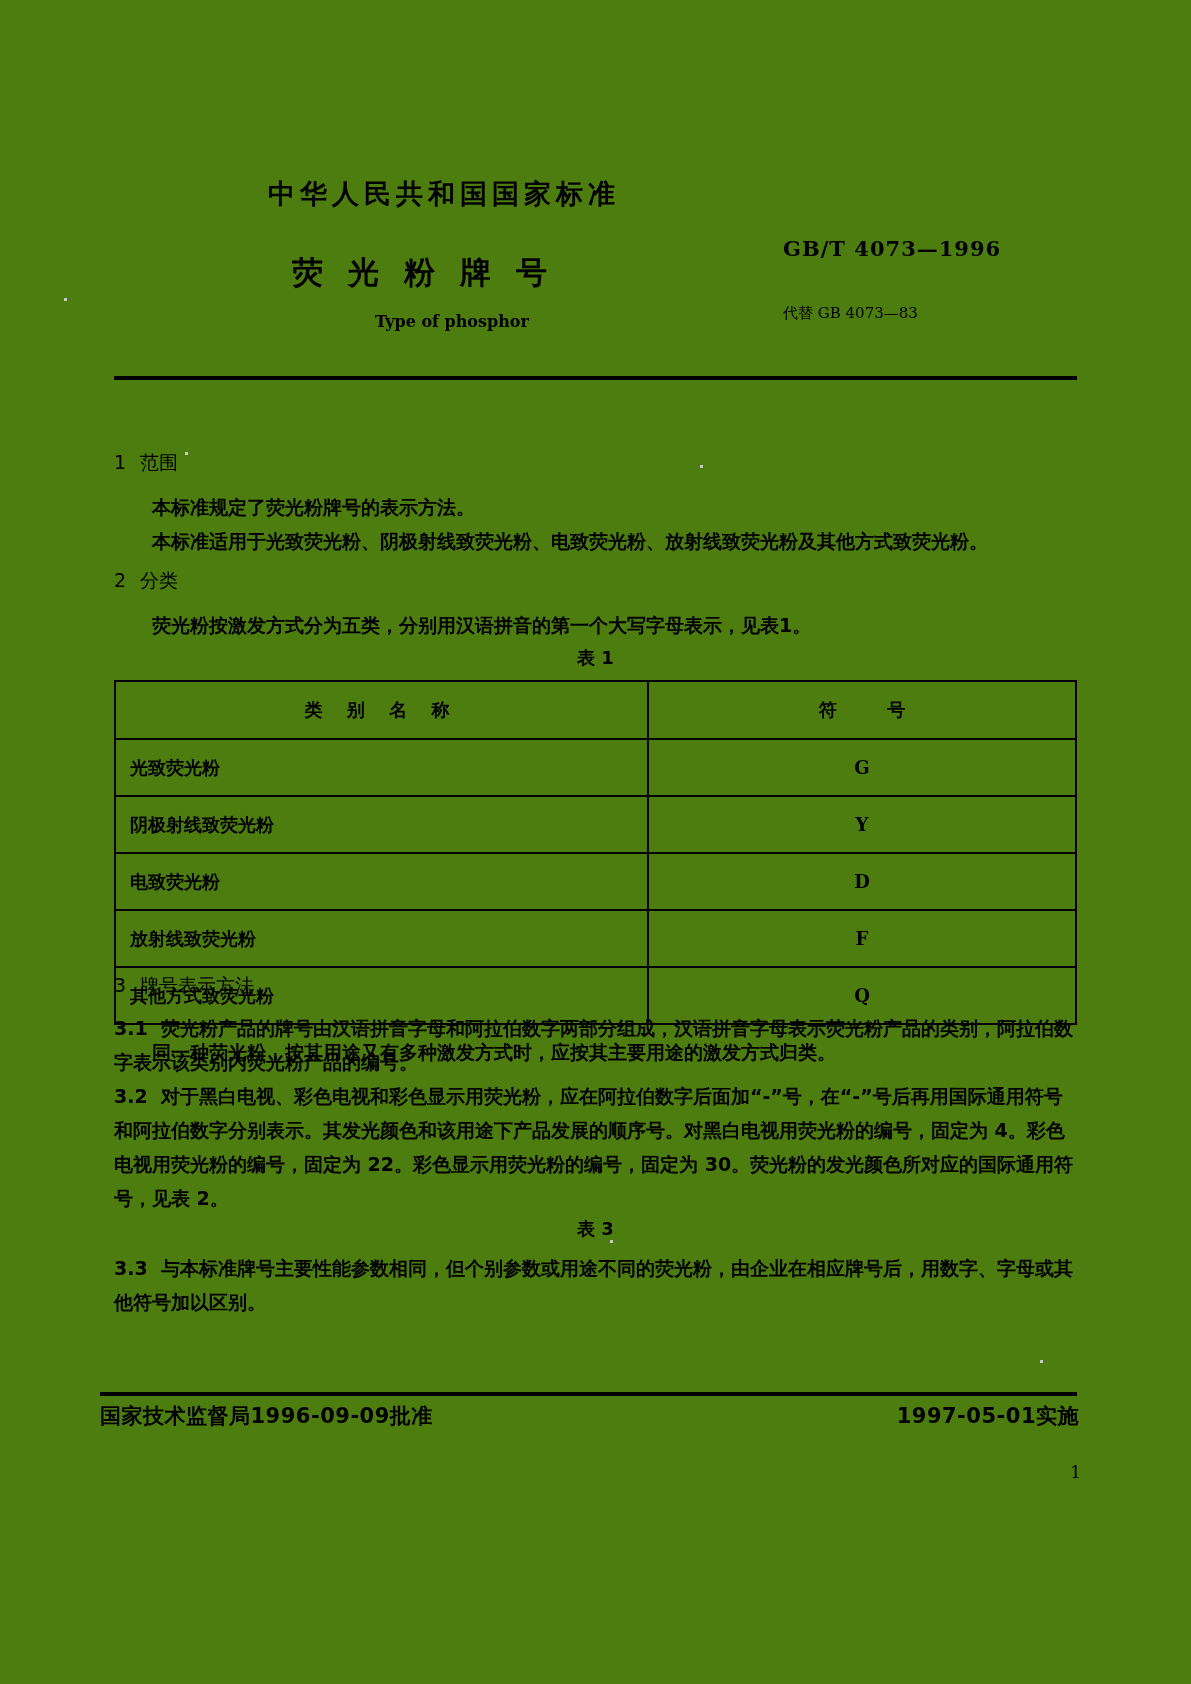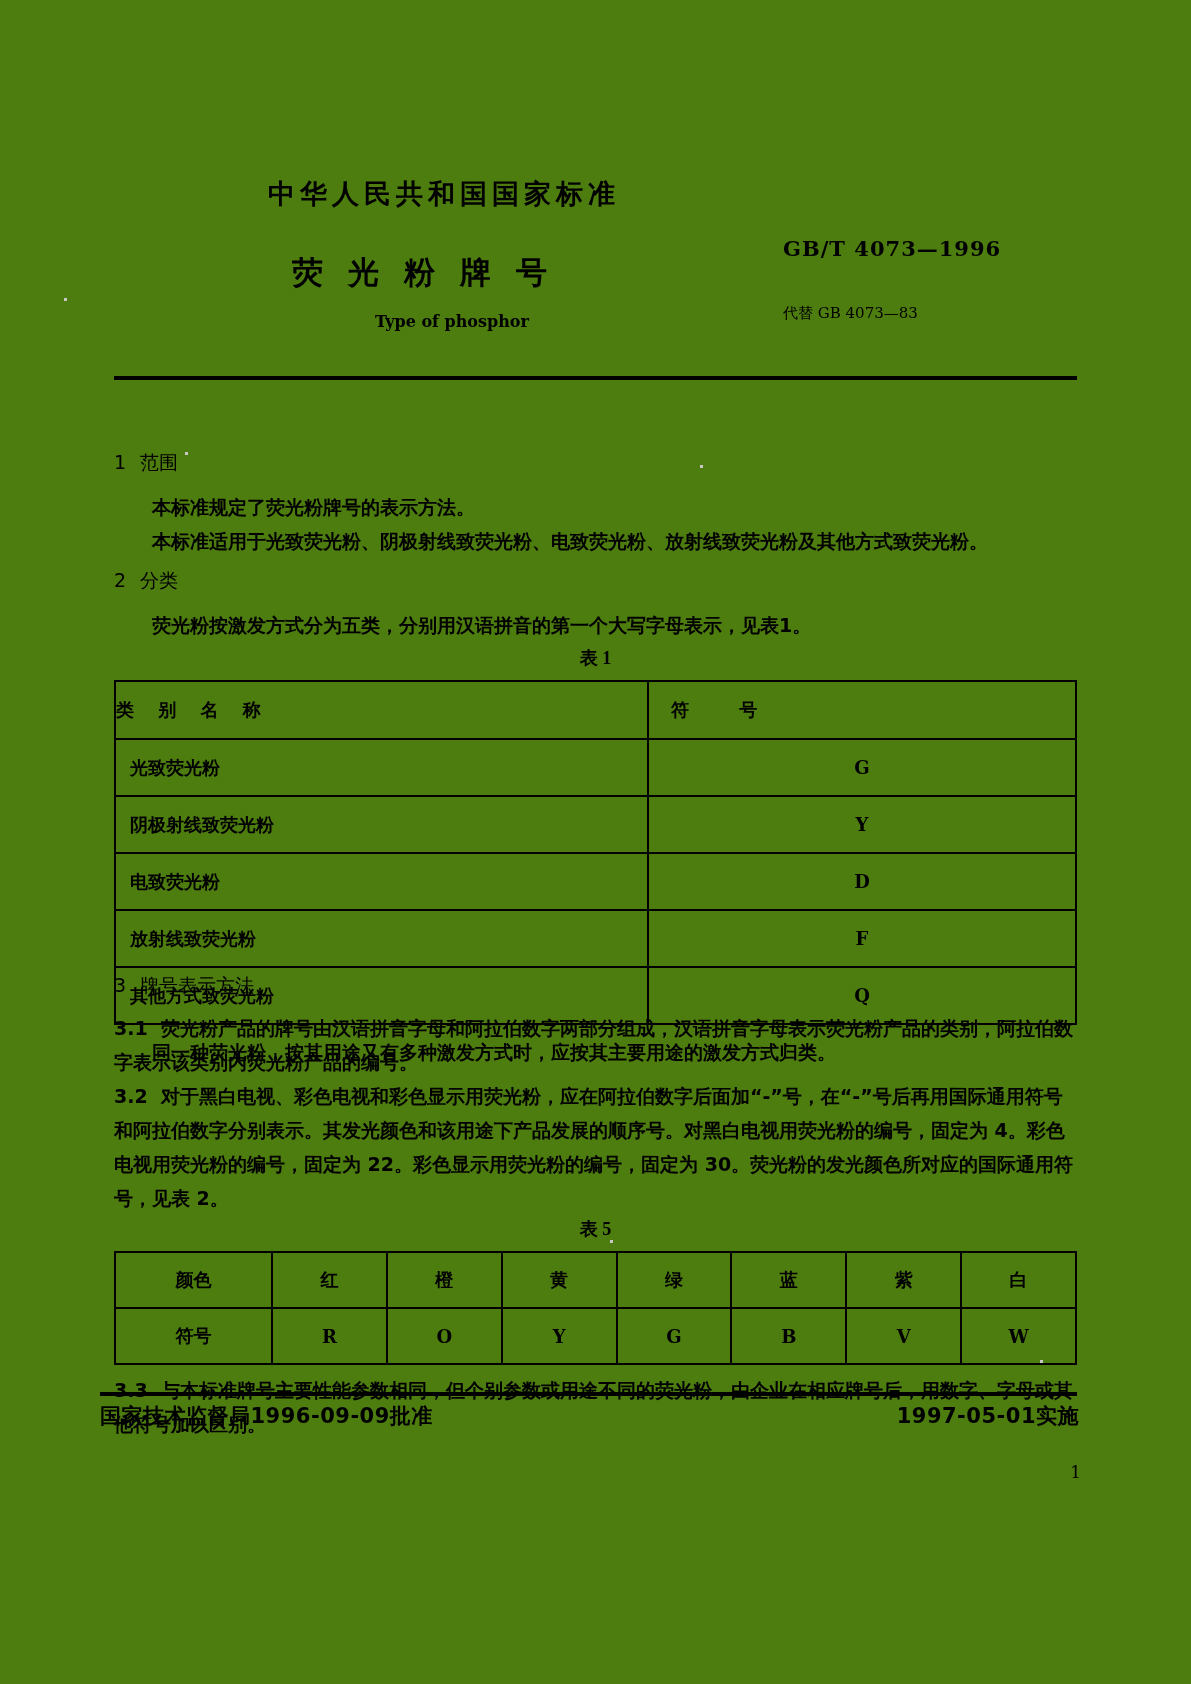--- a/index.html
+++ b/index.html
@@ -119,40 +119,39 @@
   }
   .num-lbl {
     font-family: "DejaVu Sans", "Liberation Sans", sans-serif;
     font-weight: bold;
   }
   .table-caption {
     font-size: 18px;
     text-align: center;
     font-weight: bold;
     margin: 10px;
-    font-family: Liberation Serif, serif;
   }
 
   
   table.std {
     border-collapse: collapse;
     table-layout: fixed;
     font-weight: bold;
   }
   table.std td {
     border: 2px solid #000000;
     font-size: 18px;
     padding: 0;
     vertical-align: middle;
   }
   table.std.t1 { width: 963px; }
   table.std.t1 td.name { text-align: left; padding-left: 14px; height: 55px; }
   table.std.t1 td.sym  { text-align: center; height: 55px;
                           font-family: "DejaVu Serif", "Liberation Serif", serif; }
-  table.std.t1 td.hdr  { height: 56px; letter-spacing: 9px; }
+  table.std.t1 td.hdr  { text-align: center; height: 56px; letter-spacing: 9px; }
   table.std.t1 td.hdr.s { letter-spacing: 22px; text-indent: 22px; }
 
   table.std.t2 { width: 963px; }
   table.std.t2 td {
     text-align: center;
     height: 54px;
   }
   table.std.t2 td.mono {
     font-family: "DejaVu Serif", "Liberation Serif", serif;
   }
@@ -282,46 +281,22 @@
       </p>
 
       <p class="para hang" style="margin-top:12px;">
         <span class="num-lbl">3.1</span>&nbsp;&nbsp;<span>荧光粉产品的牌号由汉语拼音字母和阿拉伯数字两部分组成，汉语拼音字母表示荧光粉产品的类别，阿拉伯数字表示该类别内荧光粉产品的编号。</span>
       </p>
 
       <p class="para hang">
         <span class="num-lbl">3.2</span>&nbsp;&nbsp;<span>对于黑白电视、彩色电视和彩色显示用荧光粉，应在阿拉伯数字后面加“-”号，在“-”号后再用国际通用符号和阿拉伯数字分别表示。其发光颜色和该用途下产品发展的顺序号。对黑白电视用荧光粉的编号，固定为 4。彩色电视用荧光粉的编号，固定为 22。彩色显示用荧光粉的编号，固定为 30。荧光粉的发光颜色所对应的国际通用符号，见表 2。</span>
       </p>
 
-      <p class="table-caption" style="margin-top:2px;">表 5</p>
-
-      <table class="std t2" style="margin-top:8px;">
-        <tbody>
-          <tr>
-            <td style="width:155px;">颜色</td>
-            <td>红</td>
-            <td>橙</td>
-            <td>黄</td>
-            <td>绿</td>
-            <td>蓝</td>
-            <td>紫</td>
-            <td>白</td>
-          </tr>
-          <tr>
-            <td>符号</td>
-            <td class="mono">R</td>
-            <td class="mono">O</td>
-            <td class="mono">Y</td>
-            <td class="mono">G</td>
-            <td class="mono">B</td>
-            <td class="mono">V</td>
-            <td class="mono">W</td>
-          </tr>
-        </tbody>
-      </table>
+      <p class="table-caption" style="margin-top:2px;">表 3</p>
+
 
       <p class="para hang" style="margin-top:8px;">
         <span class="num-lbl">3.3</span>&nbsp;&nbsp;<span>与本标准牌号主要性能参数相同，但个别参数或用途不同的荧光粉，由企业在相应牌号后，用数字、字母或其他符号加以区别。</span>
       </p>
     </div>
 
   </div>
 
   <div class="rule-bottom"></div>
   <div class="footer-left">国家技术监督局1996-09-09批准</div>

